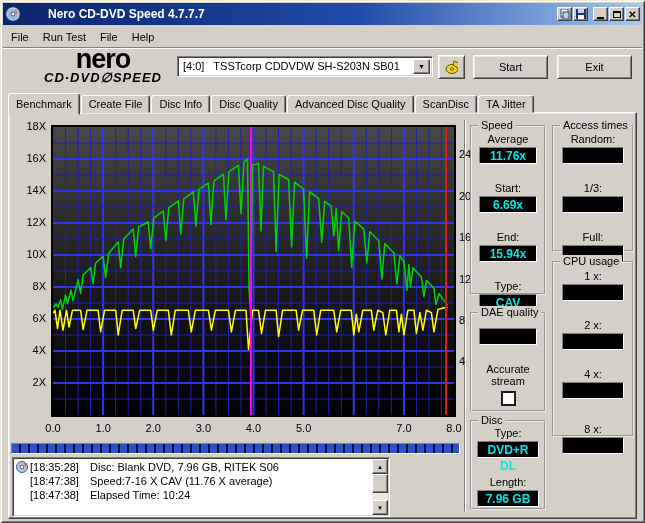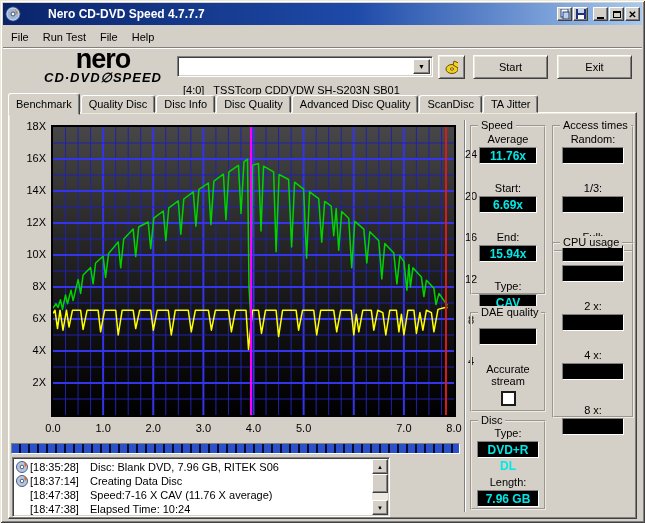--- a/index.html
+++ b/index.html
@@ -21,41 +21,41 @@
   
   .menubar{position:absolute;left:4px;top:27px;right:4px;height:20px;display:flex;align-items:center;}
   .menuitem{padding:2px 7px;font-size:11px;color:#000;}
   .hsep{position:absolute;left:3px;right:3px;height:2px;border-top:1px solid #808080;border-bottom:1px solid #fff;}
   
   .logo{position:absolute;left:22px;top:47px;width:162px;text-align:center;color:#000;}
   .logo .l1{font-size:27px;font-weight:bold;letter-spacing:-1px;line-height:24px;}
   .logo .l2{font-size:13px;font-weight:bold;font-style:italic;letter-spacing:1px;line-height:14px;}
   .combo{position:absolute;left:177px;top:56px;width:256px;height:21px;background:#fff;
     border:1px solid;border-color:#808080 #fff #fff #808080;box-shadow:inset 1px 1px 0 #404040,inset -1px -1px 0 #d4d0c8;}
-  .combo .value{position:absolute;left:5px;top:3px;font-size:11px;white-space:pre;color:#000;margin-top:24px;}
+  .combo .value{position:absolute;left:5px;top:3px;font-size:11px;white-space:pre;color:#000;}
   .combo .arrow{position:absolute;right:2px;top:2px;width:17px;height:15px;background:#d4d0c8;
     border:1px solid;border-color:#fff #404040 #404040 #fff;box-shadow:inset -1px -1px 0 #808080;
     display:flex;align-items:center;justify-content:center;font-size:7px;color:#000;}
   .btn{position:absolute;height:24px;background:#d4d0c8;border:1px solid;border-color:#fff #404040 #404040 #fff;
     box-shadow:inset 1px 1px 0 #ece9d8,inset -1px -1px 0 #808080;font-size:11px;color:#000;
     display:flex;align-items:center;justify-content:center;}
   
   .tabstrip{position:absolute;left:8px;top:92px;height:21px;display:flex;align-items:flex-end;z-index:3;}
   .tab{height:18px;padding:2px 7px 0 7px;font-size:11px;background:#d4d0c8;margin-right:1px;
     border:1px solid;border-color:#fff #404040 #d4d0c8 #fff;border-radius:3px 3px 0 0;
     box-shadow:inset -1px 0 0 #808080;color:#000;}
   .tab.active{height:22px;margin-bottom:-2px;padding-top:4px;z-index:4;position:relative;}
   .tabpage{position:absolute;left:8px;top:112px;width:629px;height:407px;background:#d4d0c8;
     border:1px solid;border-color:#fff #404040 #404040 #fff;box-shadow:inset -1px -1px 0 #808080,inset 1px 1px 0 #ece9d8;z-index:2;}
   .vsep{position:absolute;left:464px;top:120px;height:392px;width:2px;border-left:1px solid #808080;border-right:1px solid #fff;z-index:3;}
   
   .plot{position:absolute;left:51px;top:125px;width:405px;height:292px;border:2px solid #000;z-index:3;
     background:linear-gradient(180deg,#474747 0%,#2e2e2e 30%,#141414 65%,#000 100%);}
   .ytick{position:absolute;width:32px;font-size:11px;color:#000;text-align:right;z-index:3;}
-  .ytick.right{text-align:center;width:24px;}
+  .ytick.right{text-align:left;width:24px;}
   .xtick{position:absolute;width:28px;font-size:11px;color:#000;text-align:center;top:422px;z-index:3;}
   
   .strip{position:absolute;left:11px;top:443px;width:449px;height:11px;z-index:3;
     border:1px solid;border-color:#808080 #fff #fff #808080;background:
     repeating-linear-gradient(90deg,#2b51c8 0px,#2b51c8 7px,#030b30 7px,#030b30 9px);}
   
   .log{position:absolute;left:12px;top:457px;width:378px;height:60px;background:#fff;z-index:3;
     border:1px solid;border-color:#808080 #fff #fff #808080;box-shadow:inset 1px 1px 0 #404040,inset -1px -1px 0 #d4d0c8;}
   .logrow{display:flex;align-items:center;height:14px;margin-top:0px;font-size:11px;color:#000;}
   .logrow .ic{width:16px;display:flex;justify-content:center;flex:none;}
@@ -142,21 +142,21 @@
   </button>
   <button class="btn" style="left:473px;top:55px;width:75px;">
       <span>Start</span>
     </button>
   <button class="btn" style="left:557px;top:55px;width:75px;">
       <span>Exit</span>
     </button>
 
   <div class="tabstrip" id="tabstrip">
       <div class="tab active">Benchmark</div>
-      <div class="tab">Quality Disc</div>
+      <div class="tab">Create File</div>
       <div class="tab">Disc Info</div>
       <div class="tab">Disc Quality</div>
       <div class="tab">Advanced Disc Quality</div>
       <div class="tab">ScanDisc</div>
       <div class="tab">TA Jitter</div>
     </div>
   <div class="tabpage"></div>
   <div class="vsep"></div>
 
   <div class="plot">
@@ -251,31 +251,20 @@
             <svg width="12" height="12">
               <circle cx="6" cy="6" r="5.5" fill="#b9c6de" stroke="#4a5f84"></circle>
               <circle cx="6" cy="6" r="1.8" fill="#fff" stroke="#4a5f84"></circle>
               <path d="M8 1 L11 4 L9 6 Z" fill="#d86820"></path>
             </svg>
           </span>
           <span class="time">[18:35:28]</span>
           <span class="txt">Disc: Blank DVD, 7.96 GB, RITEK S06</span>
         </div>
         <div class="logrow">
-          <span class="ic">
-            <svg width="12" height="12">
-              <circle cx="6" cy="6" r="5.5" fill="#b9c6de" stroke="#4a5f84"></circle>
-              <circle cx="6" cy="6" r="1.8" fill="#fff" stroke="#4a5f84"></circle>
-              <path d="M8 1 L11 4 L9 6 Z" fill="#d86820"></path>
-            </svg>
-          </span>
-          <span class="time">[18:37:14]</span>
-          <span class="txt">Creating Data Disc</span>
-        </div>
-        <div class="logrow">
           <span class="ic"></span>
           <span class="time">[18:47:38]</span>
           <span class="txt">Speed:7-16 X CAV (11.76 X average)</span>
         </div>
         <div class="logrow">
           <span class="ic"></span>
           <span class="time">[18:47:38]</span>
           <span class="txt">Elapsed Time: 10:24</span>
         </div>
       </div>
@@ -305,21 +294,21 @@
   <div class="group" style="left:552px;top:125px;width:82px;height:127px;">
     <span class="gtitle">Access times</span>
     <div class="flabel" style="margin-top:6px;">Random:</div>
     <div class="lcd w62"></div>
     <div class="flabel" style="margin-top:10px;">1/3:</div>
     <div class="lcd w62"></div>
     <div class="flabel" style="margin-top:10px;">Full:</div>
     <div class="lcd w62"></div>
   </div>
 
-  <div class="group" style="left:552px;top:242px;width:82px;height:176px;">
+  <div class="group" style="left:552px;top:261px;width:82px;height:176px;">
     <span class="gtitle">CPU usage</span>
     <div class="flabel" style="margin-top:7px;">1 x:</div>
     <div class="lcd w62"></div>
     <div class="flabel" style="margin-top:13px;">2 x:</div>
     <div class="lcd w62"></div>
     <div class="flabel" style="margin-top:13px;">4 x:</div>
     <div class="lcd w62"></div>
     <div class="flabel" style="margin-top:24px;">8 x:</div>
     <div class="lcd w62"></div>
   </div>

